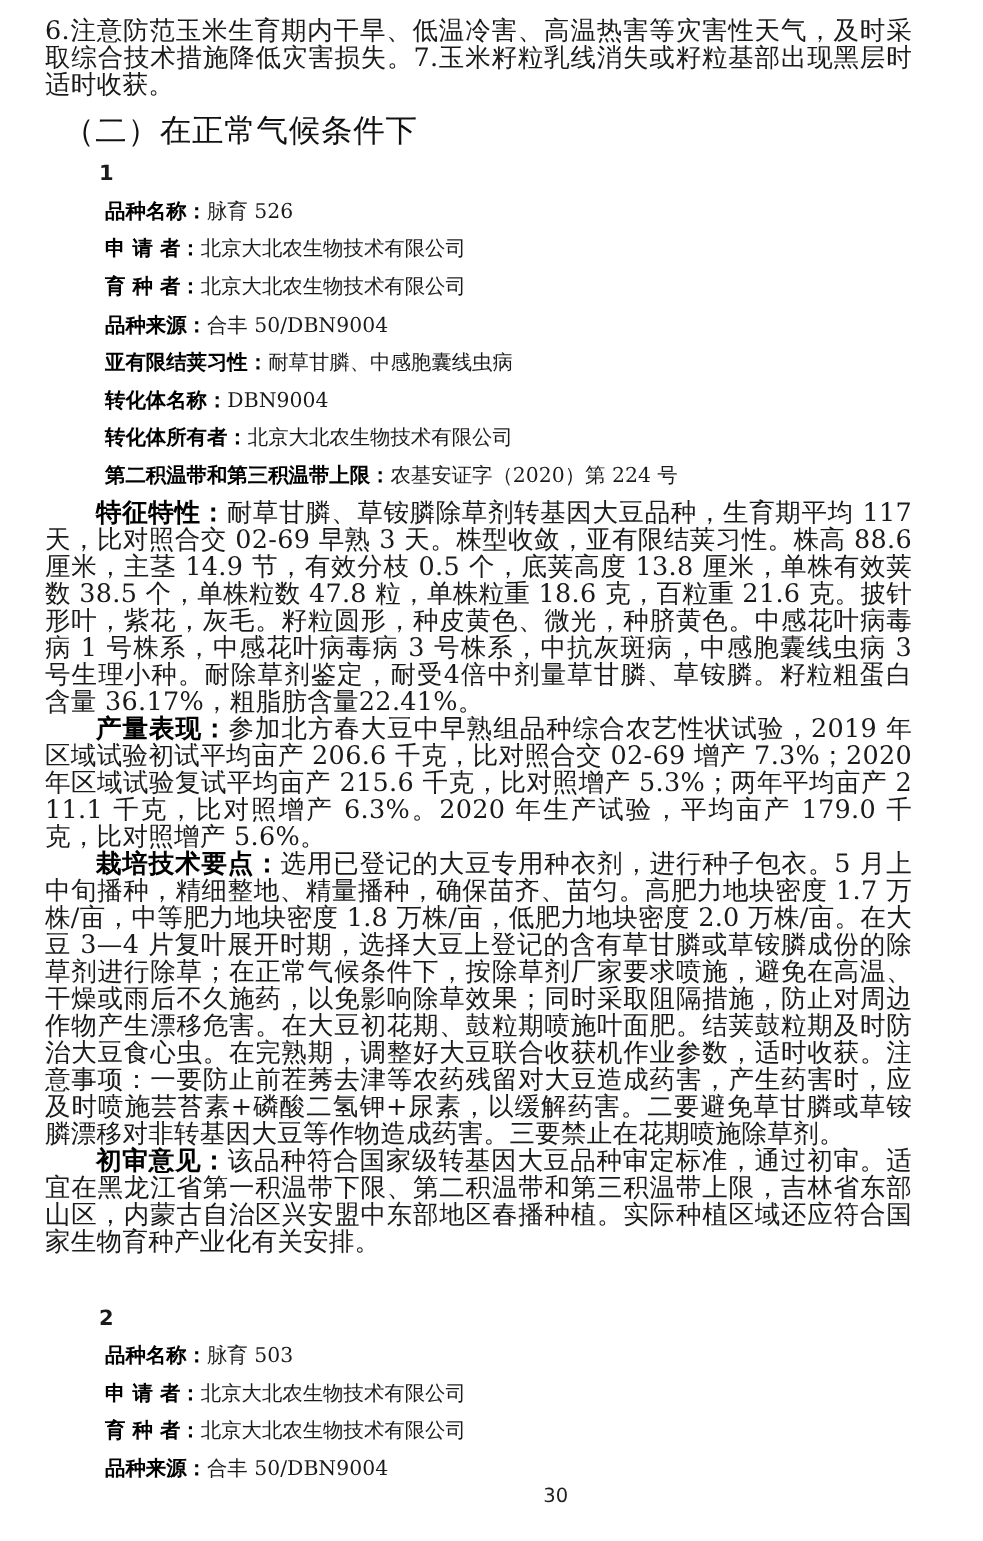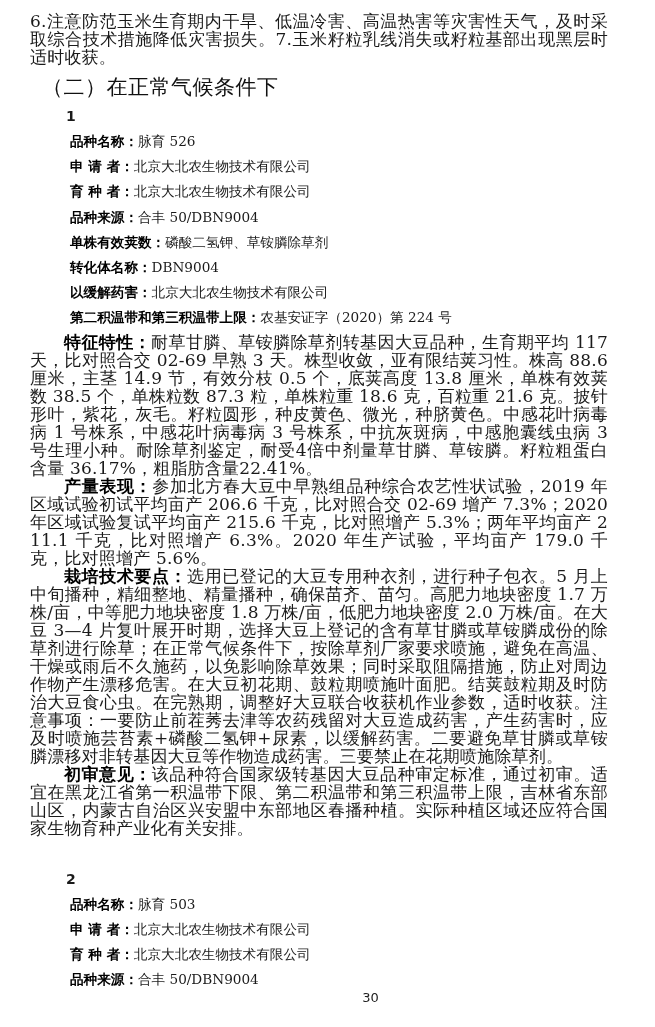--- a/index.html
+++ b/index.html
@@ -81,26 +81,26 @@
   <p class="p">6.注意防范玉米生育期内干旱、低温冷害、高温热害等灾害性天气，及时采取综合技术措施降低灾害损失。7.玉米籽粒乳线消失或籽粒基部出现黑层时适时收获。</p>
 
   <h2 class="section-heading">（二）在正常气候条件下</h2>
 
   <div>
     <p class="entry-no">1</p>
     <p class="field-line"><span class="lbl">品种名称：</span><span>脉育 526</span></p>
     <p class="field-line"><span class="lbl">申 请 者：</span><span>北京大北农生物技术有限公司</span></p>
     <p class="field-line"><span class="lbl">育 种 者：</span><span>北京大北农生物技术有限公司</span></p>
     <p class="field-line"><span class="lbl">品种来源：</span><span>合丰 50/DBN9004</span></p>
-    <p class="field-line"><span class="lbl">单株有效荚数：</span><span>磷酸二氢钾、草铵膦除草剂</span></p>
+    <p class="field-line"><span class="lbl">亚有限结荚习性：</span><span>耐草甘膦、中感胞囊线虫病</span></p>
     <p class="field-line"><span class="lbl">转化体名称：</span><span>DBN9004</span></p>
-    <p class="field-line"><span class="lbl">以缓解药害：</span><span>北京大北农生物技术有限公司</span></p>
+    <p class="field-line"><span class="lbl">转化体所有者：</span><span>北京大北农生物技术有限公司</span></p>
     <p class="field-line"><span class="lbl">第二积温带和第三积温带上限：</span><span>农基安证字（2020）第 224 号</span></p>
 
-    <p class="p indent"><span class="lbl">特征特性：</span><span>耐草甘膦、草铵膦除草剂转基因大豆品种，生育期平均 117 天，比对照合交 02-69 早熟 3 天。株型收敛，亚有限结荚习性。株高 88.6 厘米，主茎 14.9 节，有效分枝 0.5 个，底荚高度 13.8 厘米，单株有效荚数 38.5 个，单株粒数 87.3 粒，单株粒重 18.6 克，百粒重 21.6 克。披针形叶，紫花，灰毛。籽粒圆形，种皮黄色、微光，种脐黄色。中感花叶病毒病 1 号株系，中感花叶病毒病 3 号株系，中抗灰斑病，中感胞囊线虫病 3 号生理小种。耐除草剂鉴定，耐受4倍中剂量草甘膦、草铵膦。籽粒粗蛋白含量 36.17%，粗脂肪含量22.41%。</span></p>
+    <p class="p indent"><span class="lbl">特征特性：</span><span>耐草甘膦、草铵膦除草剂转基因大豆品种，生育期平均 117 天，比对照合交 02-69 早熟 3 天。株型收敛，亚有限结荚习性。株高 88.6 厘米，主茎 14.9 节，有效分枝 0.5 个，底荚高度 13.8 厘米，单株有效荚数 38.5 个，单株粒数 47.8 粒，单株粒重 18.6 克，百粒重 21.6 克。披针形叶，紫花，灰毛。籽粒圆形，种皮黄色、微光，种脐黄色。中感花叶病毒病 1 号株系，中感花叶病毒病 3 号株系，中抗灰斑病，中感胞囊线虫病 3 号生理小种。耐除草剂鉴定，耐受4倍中剂量草甘膦、草铵膦。籽粒粗蛋白含量 36.17%，粗脂肪含量22.41%。</span></p>
     <p class="p indent"><span class="lbl">产量表现：</span><span>参加北方春大豆中早熟组品种综合农艺性状试验，2019 年区域试验初试平均亩产 206.6 千克，比对照合交 02-69 增产 7.3%；2020 年区域试验复试平均亩产 215.6 千克，比对照增产 5.3%；两年平均亩产 211.1 千克，比对照增产 6.3%。2020 年生产试验，平均亩产 179.0 千克，比对照增产 5.6%。</span></p>
     <p class="p indent"><span class="lbl">栽培技术要点：</span><span>选用已登记的大豆专用种衣剂，进行种子包衣。5 月上中旬播种，精细整地、精量播种，确保苗齐、苗匀。高肥力地块密度 1.7 万株/亩，中等肥力地块密度 1.8 万株/亩，低肥力地块密度 2.0 万株/亩。在大豆 3—4 片复叶展开时期，选择大豆上登记的含有草甘膦或草铵膦成份的除草剂进行除草；在正常气候条件下，按除草剂厂家要求喷施，避免在高温、干燥或雨后不久施药，以免影响除草效果；同时采取阻隔措施，防止对周边作物产生漂移危害。在大豆初花期、鼓粒期喷施叶面肥。结荚鼓粒期及时防治大豆食心虫。在完熟期，调整好大豆联合收获机作业参数，适时收获。注意事项：一要防止前茬莠去津等农药残留对大豆造成药害，产生药害时，应及时喷施芸苔素+磷酸二氢钾+尿素，以缓解药害。二要避免草甘膦或草铵膦漂移对非转基因大豆等作物造成药害。三要禁止在花期喷施除草剂。</span></p>
     <p class="p indent"><span class="lbl">初审意见：</span><span>该品种符合国家级转基因大豆品种审定标准，通过初审。适宜在黑龙江省第一积温带下限、第二积温带和第三积温带上限，吉林省东部山区，内蒙古自治区兴安盟中东部地区春播种植。实际种植区域还应符合国家生物育种产业化有关安排。</span></p>
   </div>
 
   <div class="spacer"></div>
 
   <div>
     <p class="entry-no">2</p>
     <p class="field-line"><span class="lbl">品种名称：</span><span>脉育 503</span></p>

